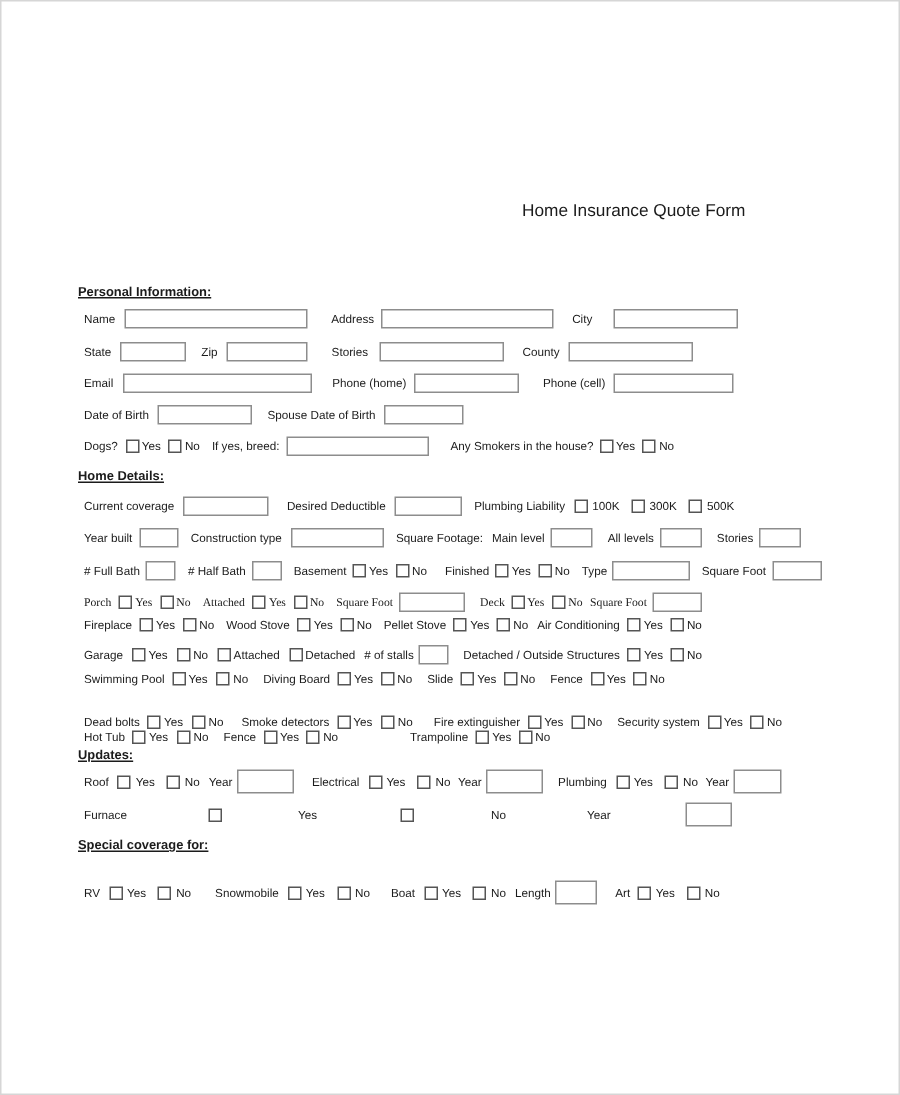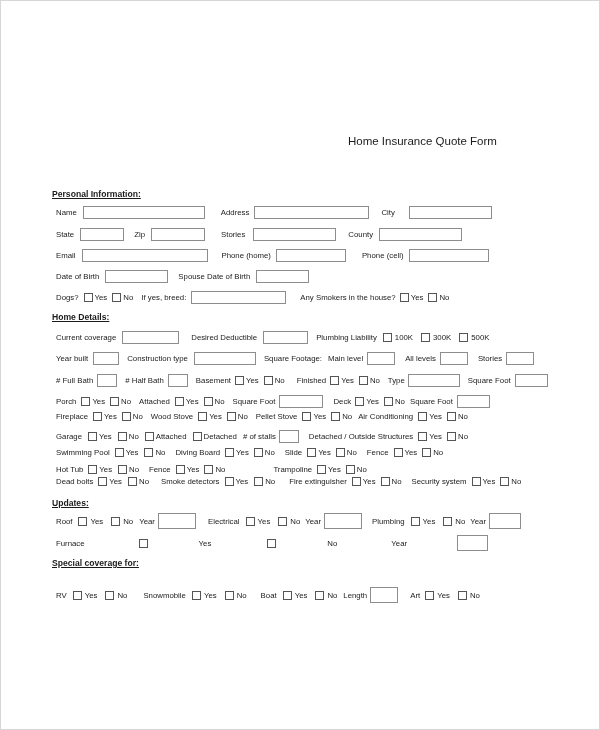--- a/index.html
+++ b/index.html
@@ -296,21 +296,21 @@
     <span class="gap8"></span>
     <span class="lbl">Type</span>
     <span class="gap3"></span>
     <span class="box" style="width:52px;"></span>
     <span class="gap8"></span>
     <span class="lbl">Square Foot</span>
     <span class="gap4"></span>
     <span class="box" style="width:33px;"></span>
   </div>
 
-  <div class="row" style="left:55px; top:394px;">
+  <div class="row" style="left:55px; top:394px;font-family:Liberation Serif, serif;">
     <span class="lbl">Porch</span>
     <span class="gap5"></span>
     <span class="cb"></span>
     <span class="gap2"></span>
     <span class="lbl">Yes</span>
     <span class="gap5"></span>
     <span class="cb"></span>
     <span class="gap2"></span>
     <span class="lbl">No</span>
     <span class="gap8"></span>
@@ -454,21 +454,21 @@
     <span class="gap5"></span>
     <span class="cb"></span>
     <span class="gap2"></span>
     <span class="lbl">Yes</span>
     <span class="gap5"></span>
     <span class="cb"></span>
     <span class="gap2"></span>
     <span class="lbl">No</span>
   </div>
 
-  <div class="row" style="left:55px; top:464px;align-items:flex-end;">
+  <div class="row" style="left:55px; top:486px;align-items:flex-end;">
     <span class="lbl">Hot Tub</span>
     <span class="gap5"></span>
     <span class="cb"></span>
     <span class="gap2"></span>
     <span class="lbl">Yes</span>
     <span class="gap6"></span>
     <span class="cb"></span>
     <span class="gap2"></span>
     <span class="lbl">No</span>
     <span class="gap10"></span>

